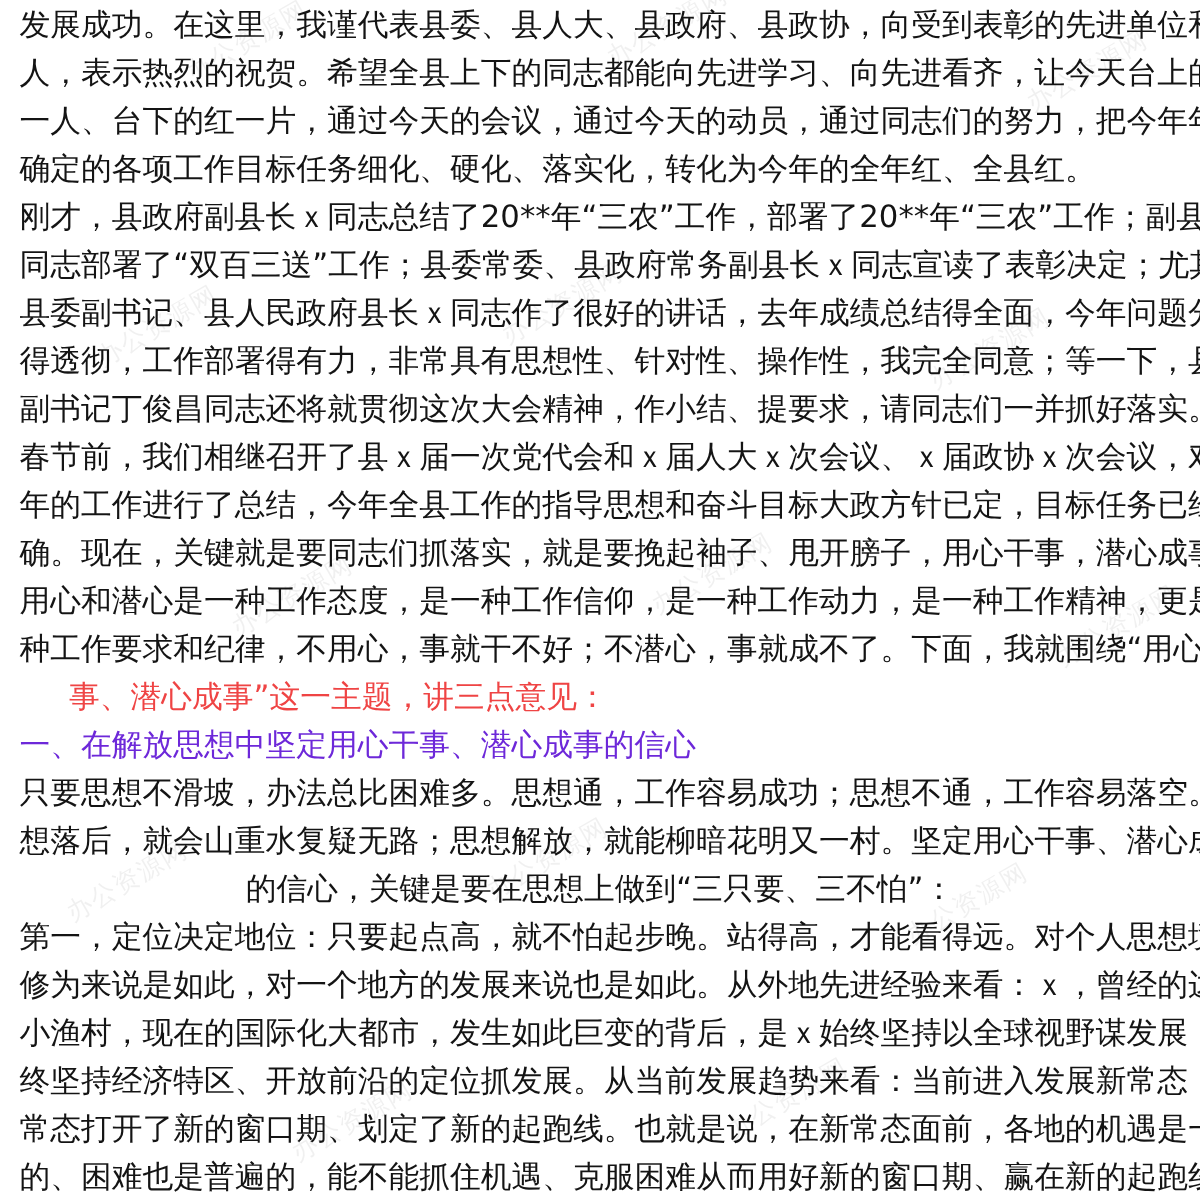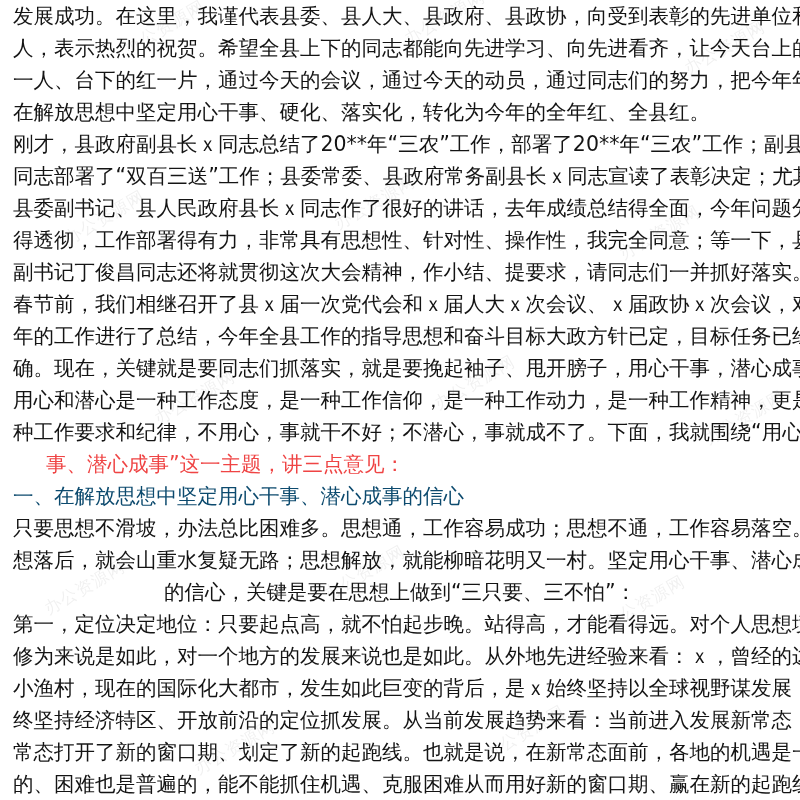--- a/index.html
+++ b/index.html
@@ -217,21 +217,21 @@
         <span>们</span>
         <span>的</span>
         <span>努</span>
         <span>力</span>
         <span>，</span>
         <span>把</span>
         <span>今</span>
         <span>年</span>
         <span>年</span>
       </div>
-      <div class="doc-line last" style="color: rgb(20, 20, 20);">在解放思想中坚定用心干事、硬化、落实化，转化为今年的全年红、全县红。</div>
+      <div class="doc-line last" style="color: rgb(20, 20, 20);">确定的各项工作目标任务细化、硬化、落实化，转化为今年的全年红、全县红。</div>
       <div class="doc-line just" style="color: rgb(20, 20, 20);">
         <span>刚</span>
         <span>才</span>
         <span>，</span>
         <span>县</span>
         <span>政</span>
         <span>府</span>
         <span>副</span>
         <span>县</span>
         <span>长</span>
@@ -597,21 +597,21 @@
         <span>，</span>
         <span>我</span>
         <span>就</span>
         <span>围</span>
         <span>绕</span>
         <span>“</span>
         <span>用</span>
         <span>心</span>
       </div>
       <div class="doc-line last" style="color: #ef4444; margin-left: 33px;">事、潜心成事”这一主题，讲三点意见：</div>
-      <div class="doc-line last" style="color: #0c4a6e;">一、在解放思想中坚定用心干事、潜心成事的信心</div>
+      <div class="doc-line last" style="color: #6d28d9;">一、在解放思想中坚定用心干事、潜心成事的信心</div>
       <div class="doc-line just" style="color: rgb(20, 20, 20);">
         <span>只</span>
         <span>要</span>
         <span>思</span>
         <span>想</span>
         <span>不</span>
         <span>滑</span>
         <span>坡</span>
         <span>，</span>
         <span>办</span>

